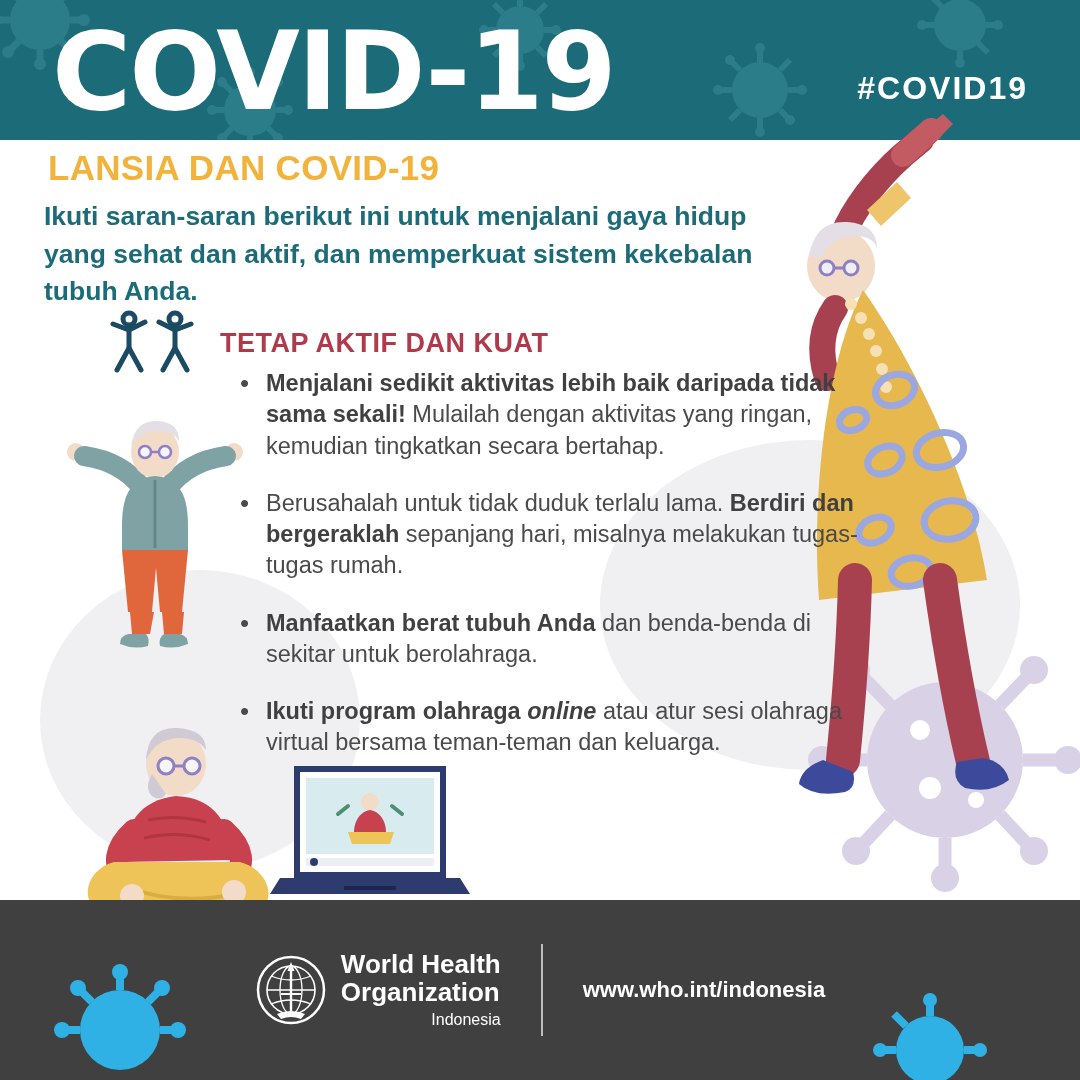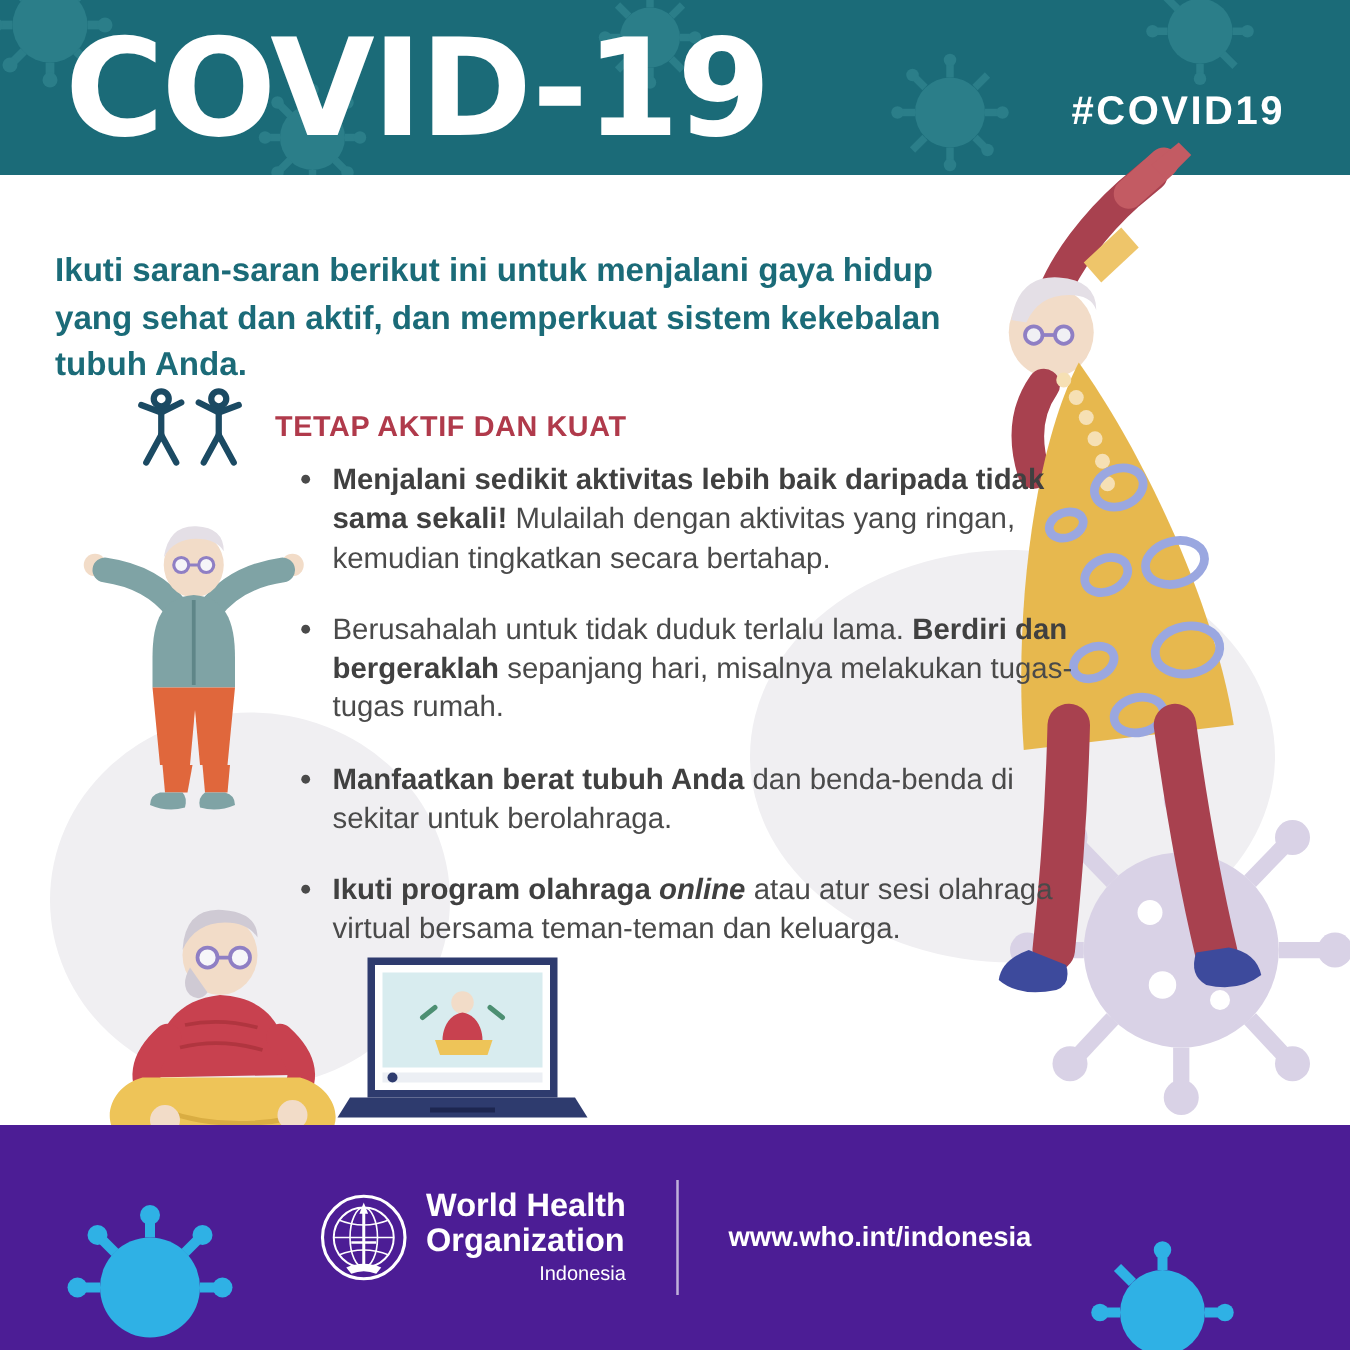--- a/index.html
+++ b/index.html
@@ -73,21 +73,21 @@
     width: 740px;
     font-size: 26.5px;
     line-height: 1.42;
     font-weight: bold;
     color: #1b6b78;
   }
 
   .section-title {
     position: absolute;
     left: 220px; top: 188px;
-    font-size: 23px;
+    font-size: 27px;
     font-weight: bold;
     letter-spacing: .5px;
     color: #b03a4b;
   }
 
   .bullets {
     position: absolute;
     left: 238px; top: 228px;
     width: 640px;
   }
@@ -107,21 +107,21 @@
     color: #4a4a4a;
   }
   .bullet b { color: #404040; }
   .bullet i { font-style: italic; }
 
   
   .footer {
     position: absolute;
     left: 0; top: 900px;
     width: 1080px; height: 180px;
-    background: #4c1d95;
+    background: #404040;
     overflow: hidden;
   }
   .foot-inner {
     position: absolute;
     left: 0; top: 0; width: 1080px; height: 180px;
     display: flex; align-items: center; justify-content: center;
     gap: 40px;
   }
   .who-lockup { display: flex; align-items: center; gap: 14px; }
   .who-text { color: #fff; }
@@ -319,20 +319,21 @@
         <ellipse cx="118" cy="360" rx="14" ry="10" transform="rotate(-20 118 360)"></ellipse>
       </g>
 
       <path d="M120 520 C118 600 112 660 108 700" stroke="#a8414f" stroke-width="34" fill="none" stroke-linecap="round"></path>
       <path d="M205 520 C216 600 228 660 238 702" stroke="#a8414f" stroke-width="34" fill="none" stroke-linecap="round"></path>
 
       <path d="M88 700 q-22 8 -24 24 q16 14 46 8 q12 -4 8 -20 z" fill="#3d4a9c"></path>
       <path d="M222 702 q-6 18 8 26 q26 6 44 -8 q-4 -18 -26 -22 z" fill="#3d4a9c"></path>
     </svg>
 
+    <div class="subtitle">LANSIA DAN COVID-19</div>
     <div class="intro">Ikuti saran-saran berikut ini untuk menjalani gaya hidup yang sehat dan aktif, dan memperkuat sistem kekebalan tubuh Anda.</div>
 
     <svg class="illus" style="left:105px; top:168px;" width="100" height="68" viewBox="0 0 100 68">
       <g stroke="#1b4a63" stroke-width="5" fill="none" stroke-linecap="round" stroke-linejoin="round">
         <circle cx="24" cy="11" r="6"></circle>
         <path d="M24 18 v22"></path>
         <path d="M24 22 l-16 -6 M24 22 l16 -8"></path>
         <path d="M24 40 l-12 22 M24 40 l12 22"></path>
         <circle cx="70" cy="11" r="6"></circle>
         <path d="M70 18 v22"></path>

